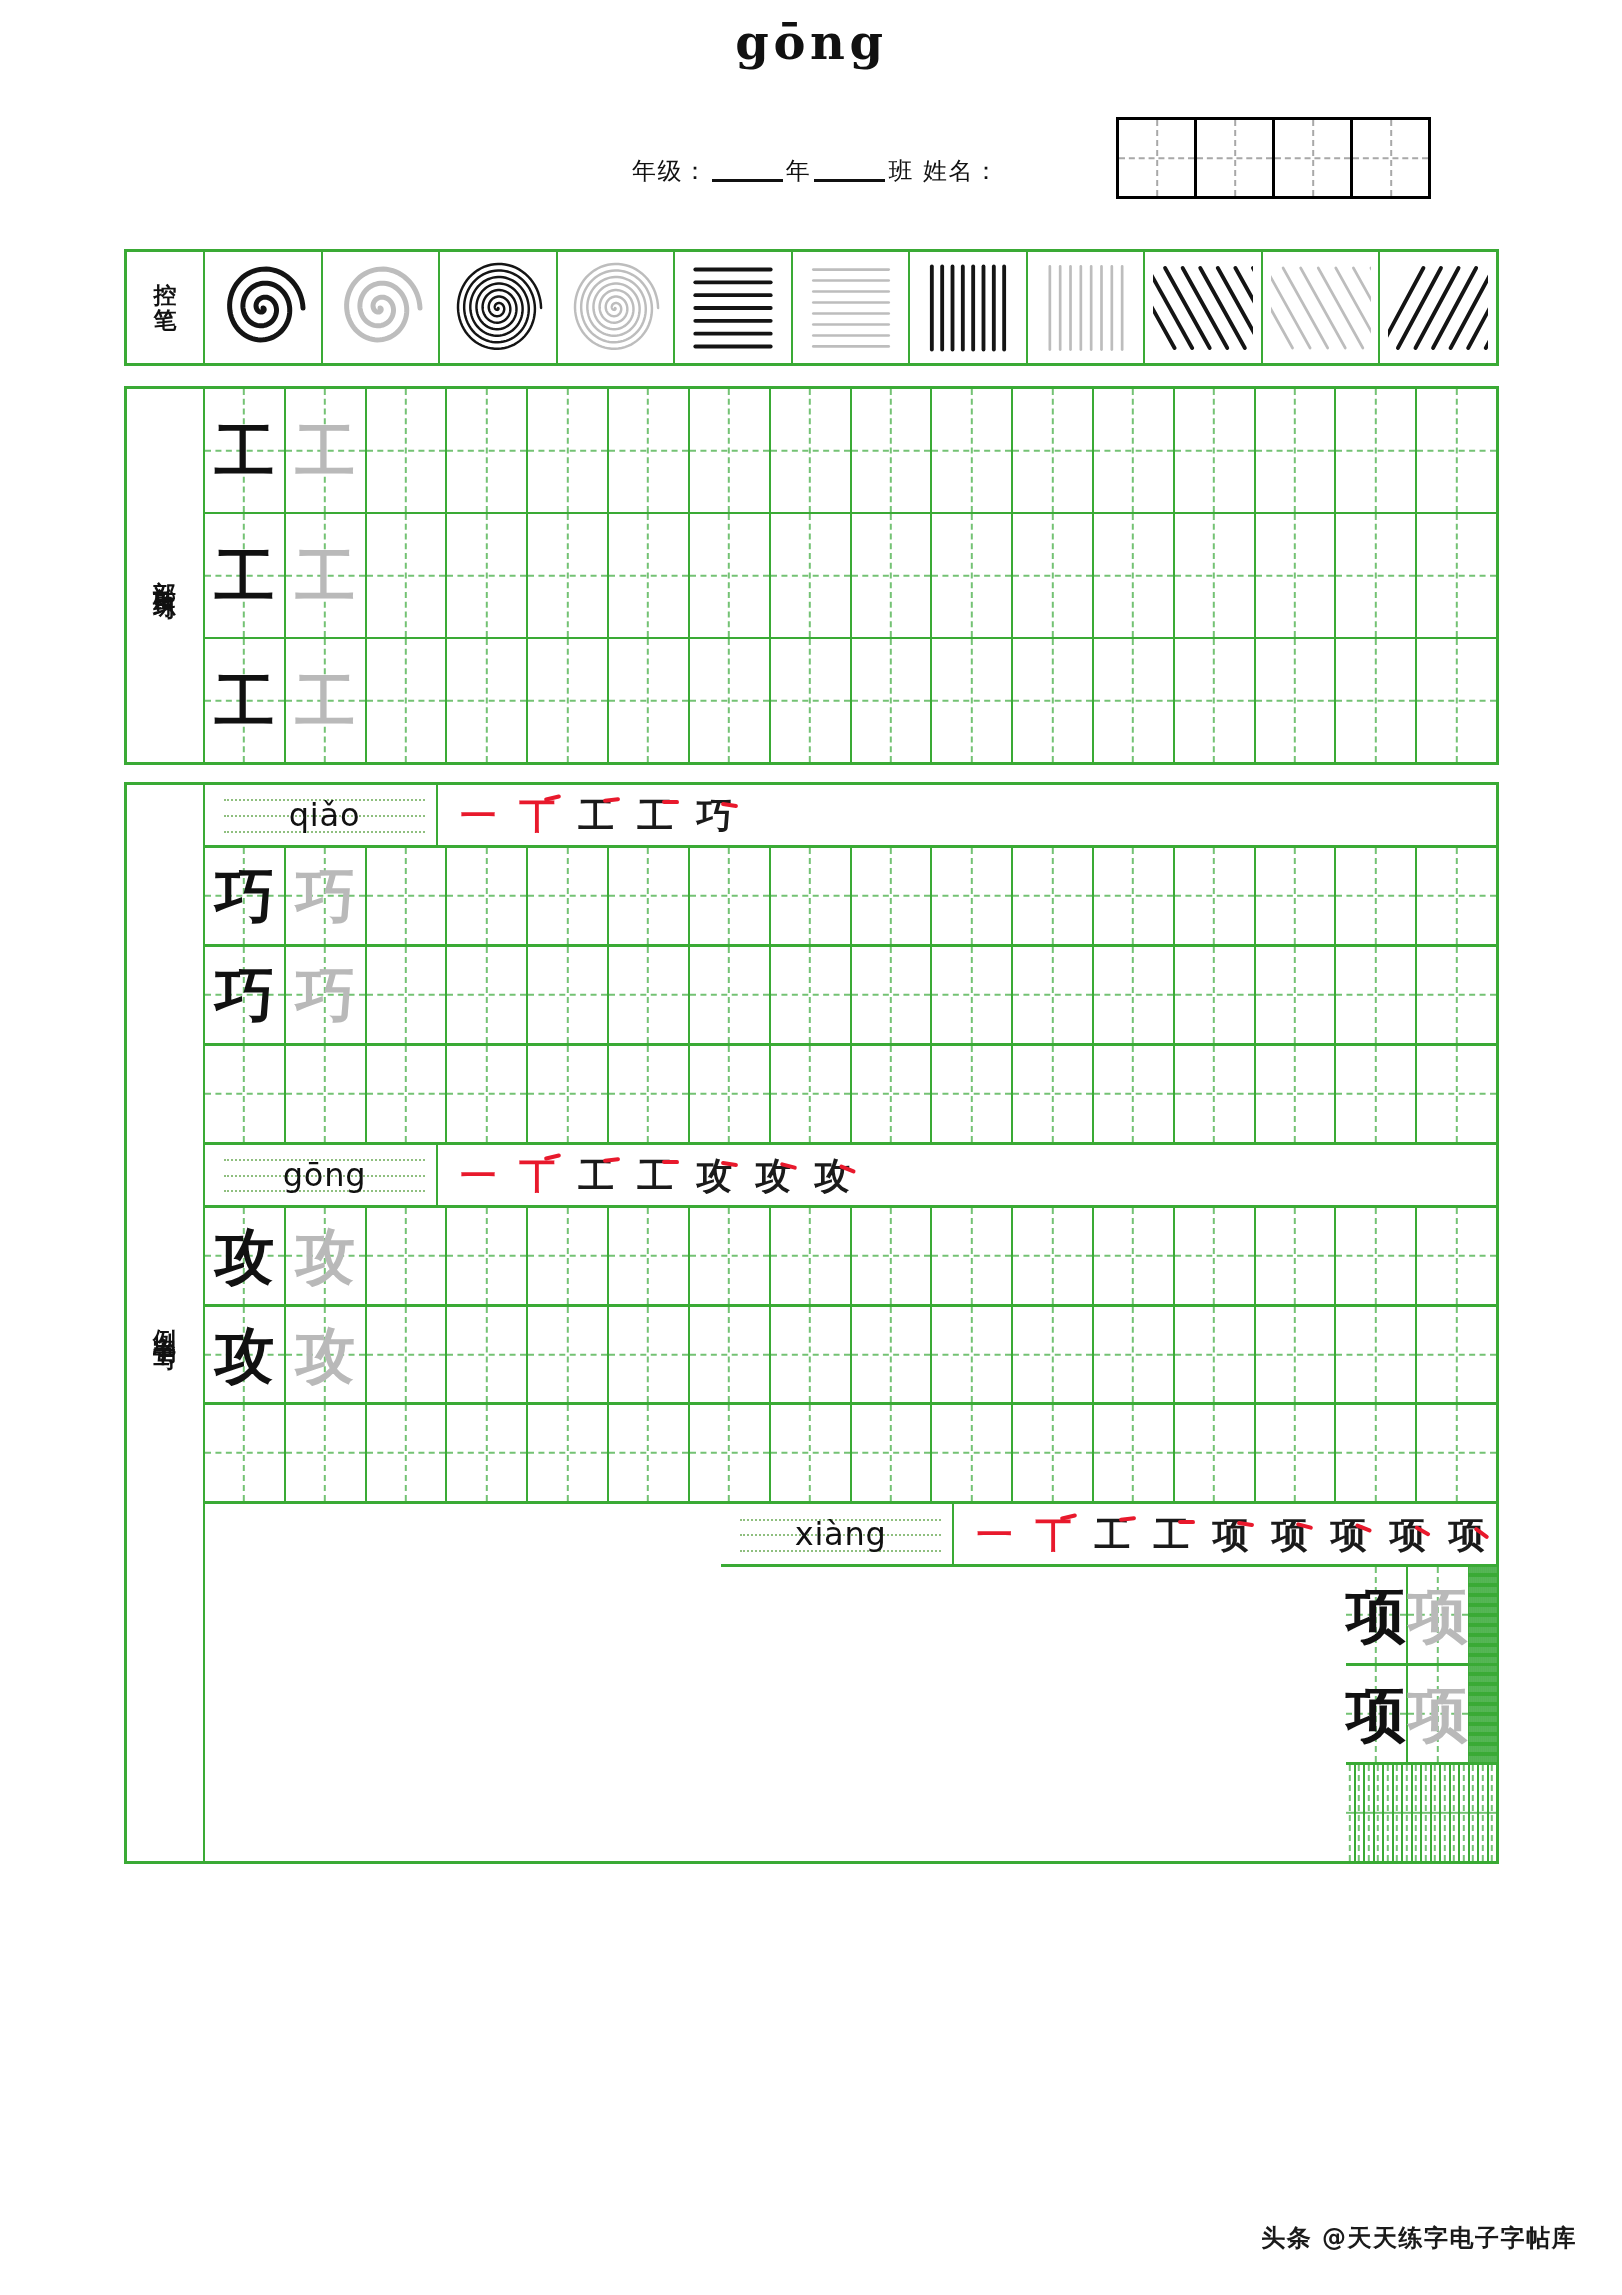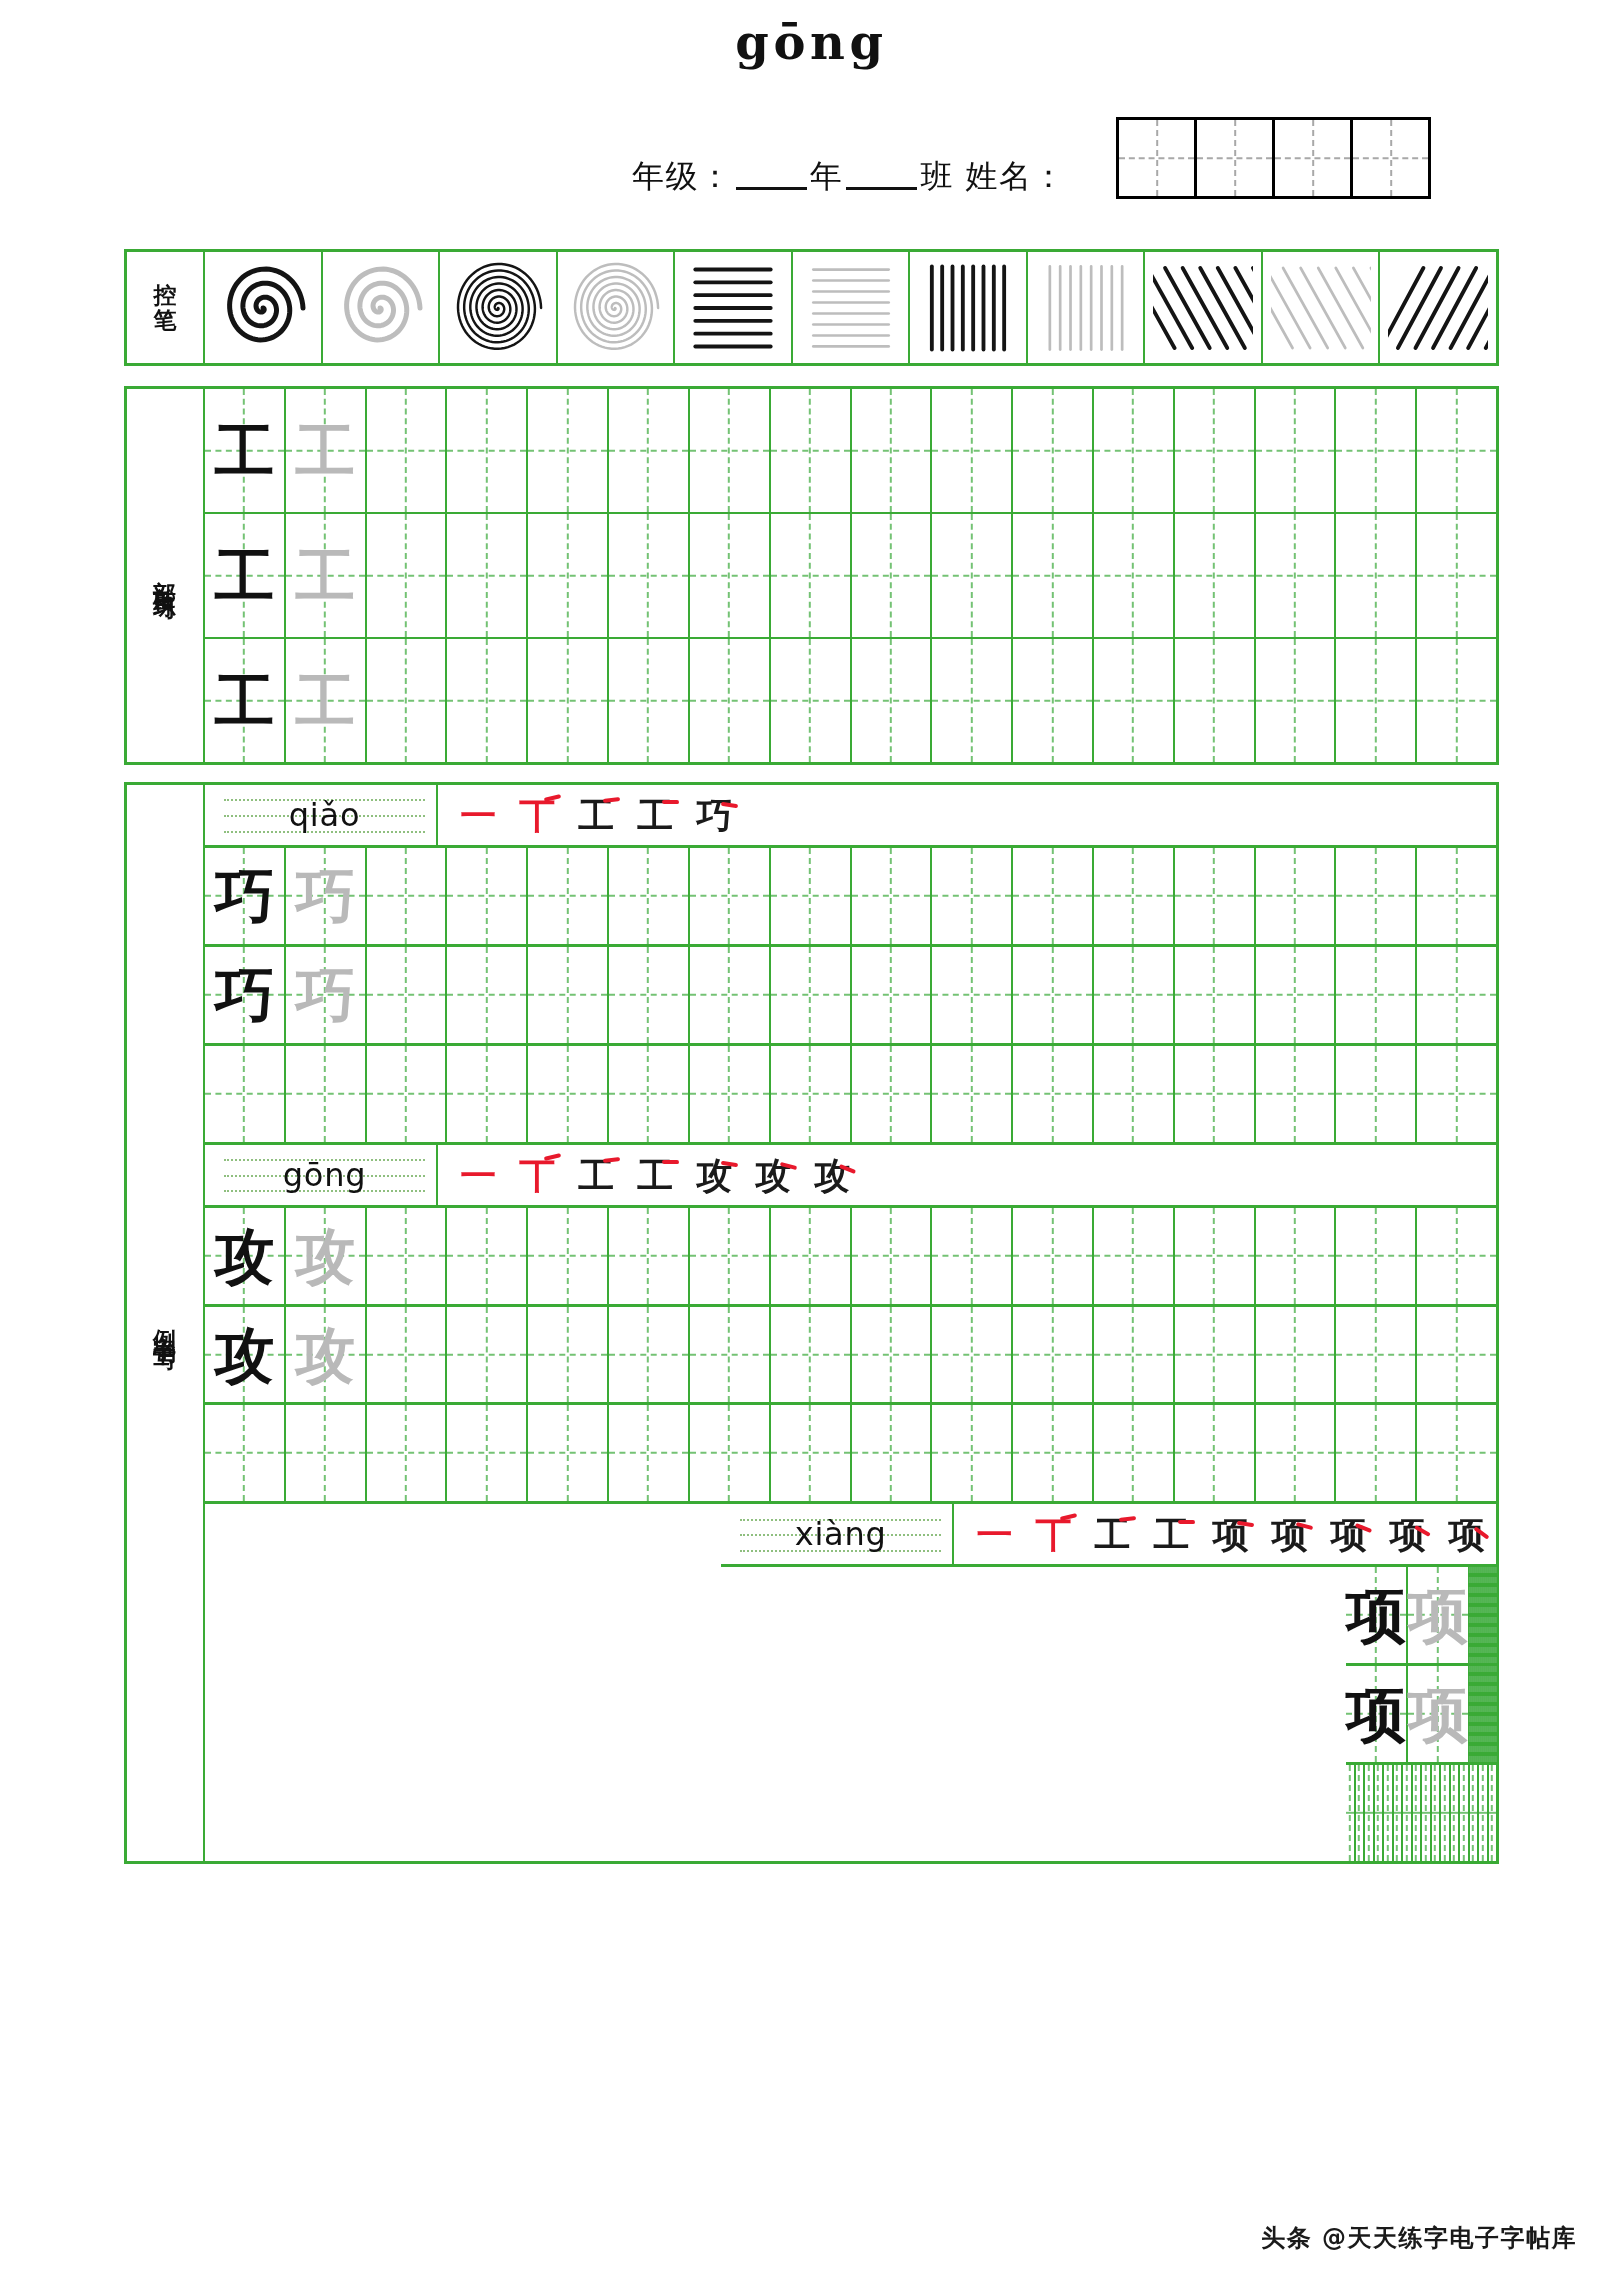--- a/index.html
+++ b/index.html
@@ -16,21 +16,21 @@
   .title{
     position:absolute;left:0;top:14px;width:1623px;
     text-align:center;
     font-family:"DejaVu Serif","Liberation Serif",serif;
     font-size:48px;font-weight:700;color:#111;
     letter-spacing:4.6px;
   }
   .info-line{
     position:absolute;left:632px;top:155px;
     font-family:"DejaVu Serif","Liberation Serif",serif;
-    font-size:32px;color:#111;letter-spacing:1.5px;white-space:nowrap;
+    font-size:24px;color:#111;letter-spacing:1.5px;white-space:nowrap;
   }
   .info-line .blank{
     display:inline-block;width:71px;border-bottom:3.1px solid #111;
     vertical-align:-3.1px;margin:0 3.1px;
   }
   .name-boxes{
     position:absolute;left:1116px;top:117px;
     display:flex;border:3.1px solid #000;background:#fff;
   }
   .name-boxes .nb{

